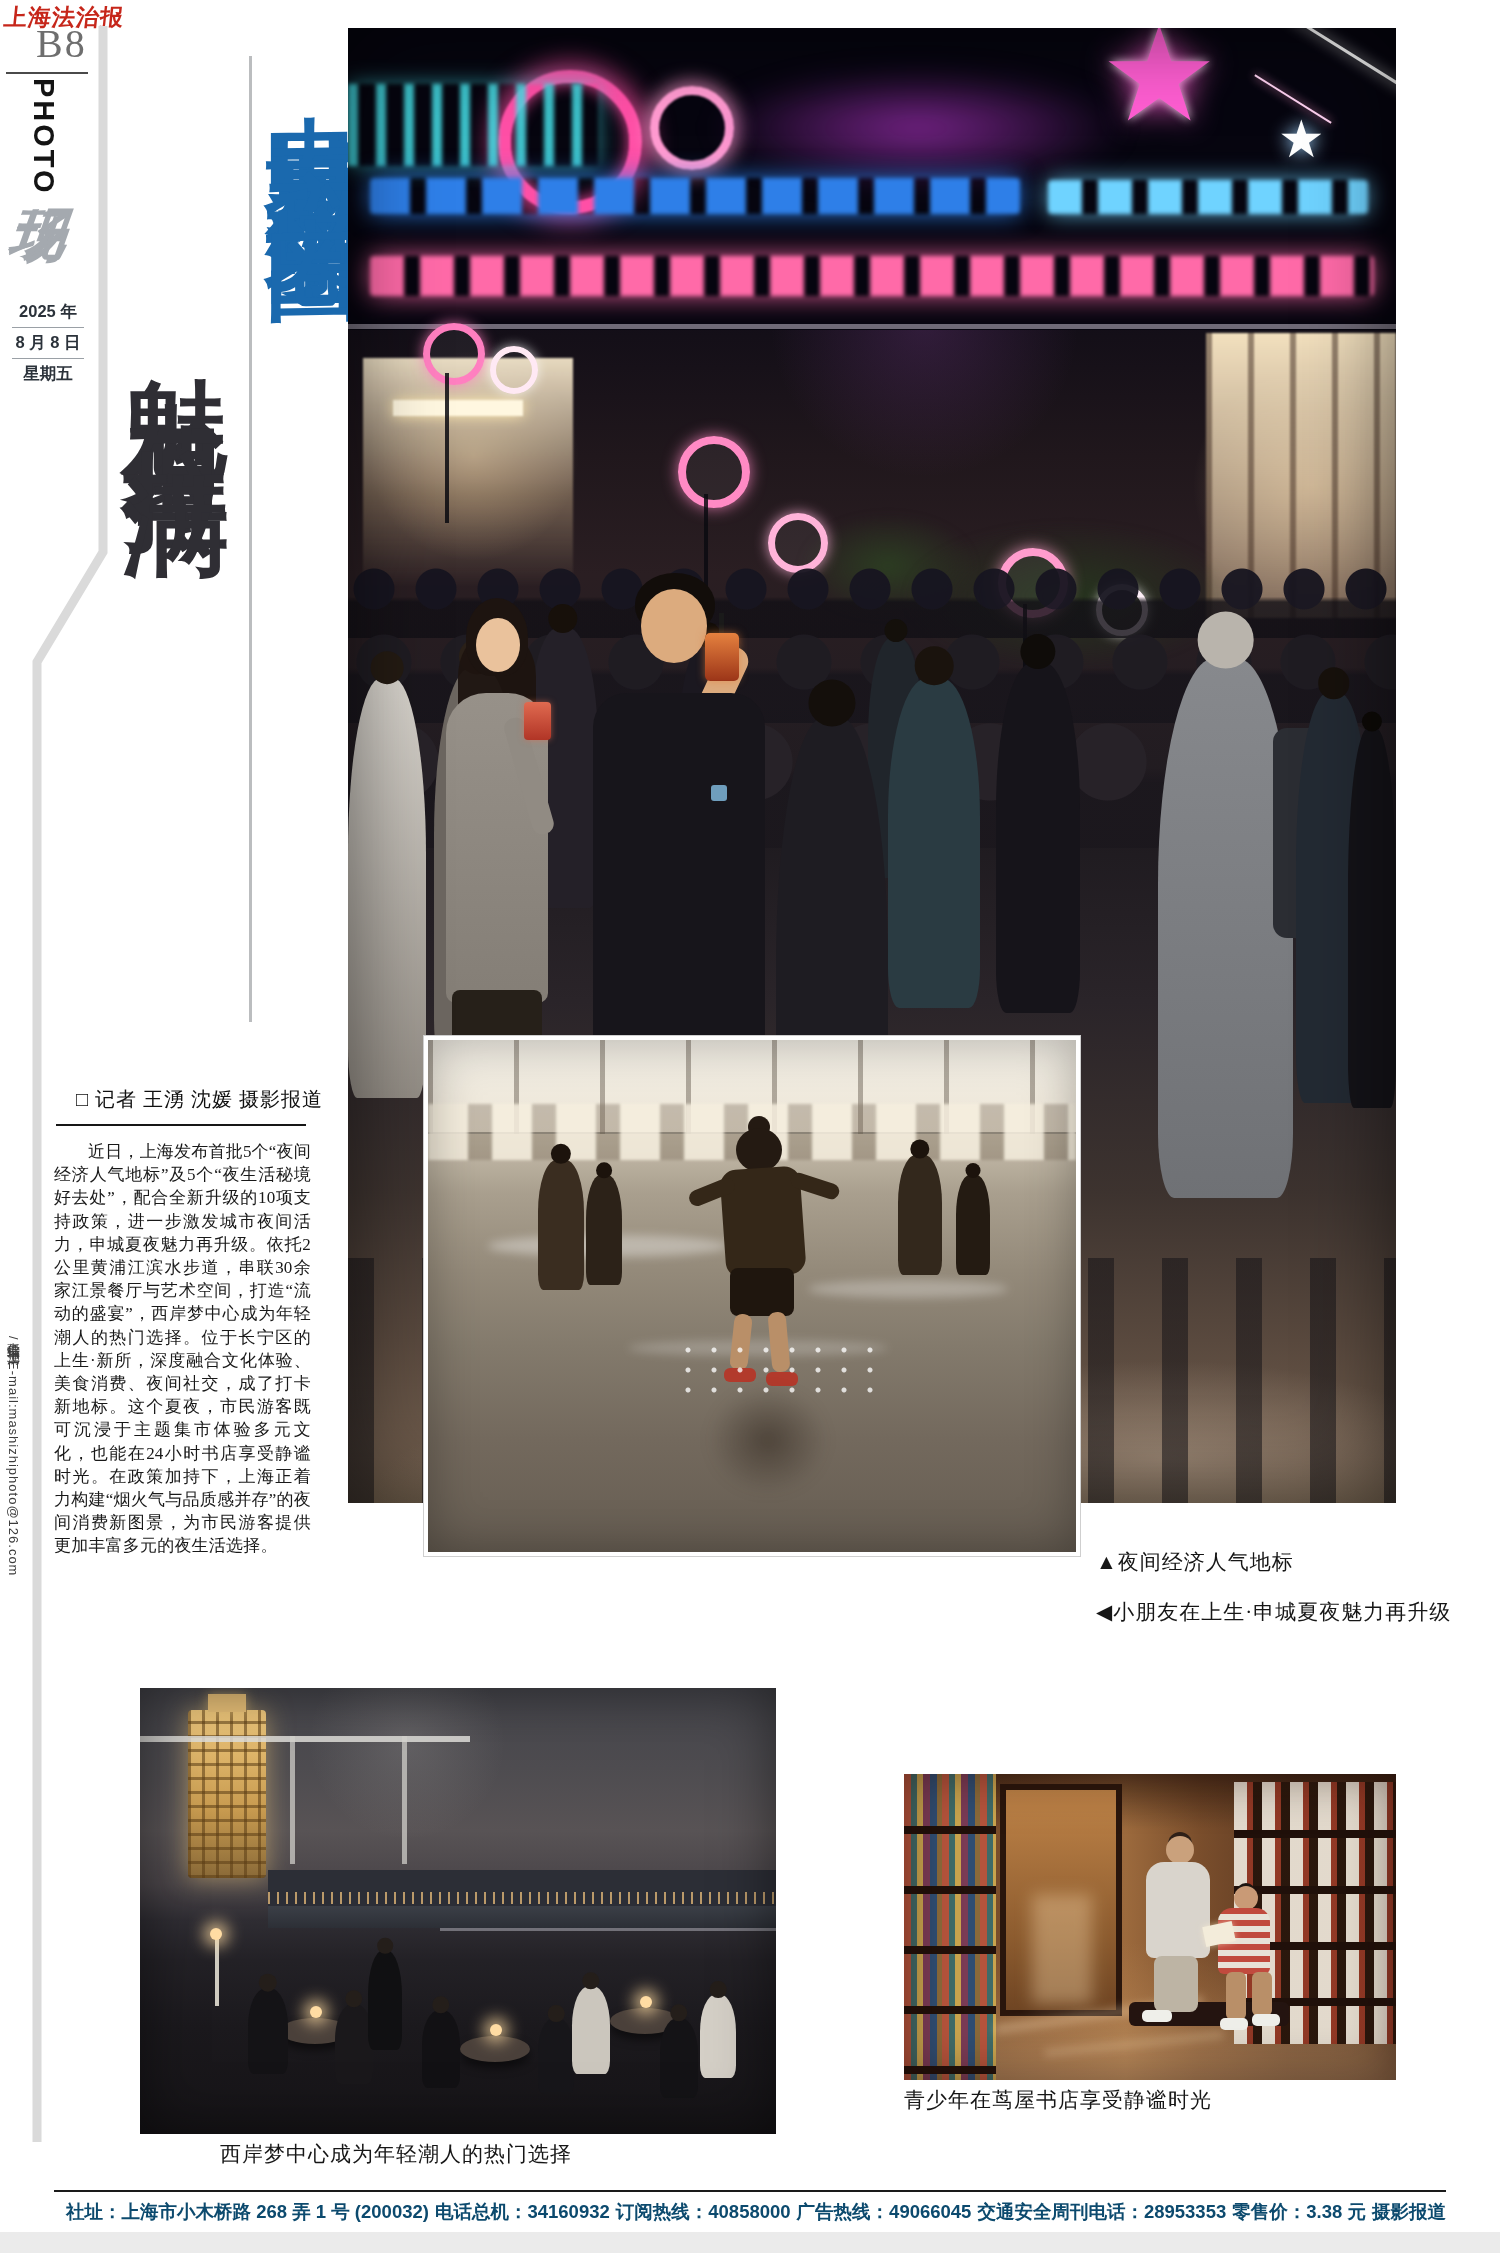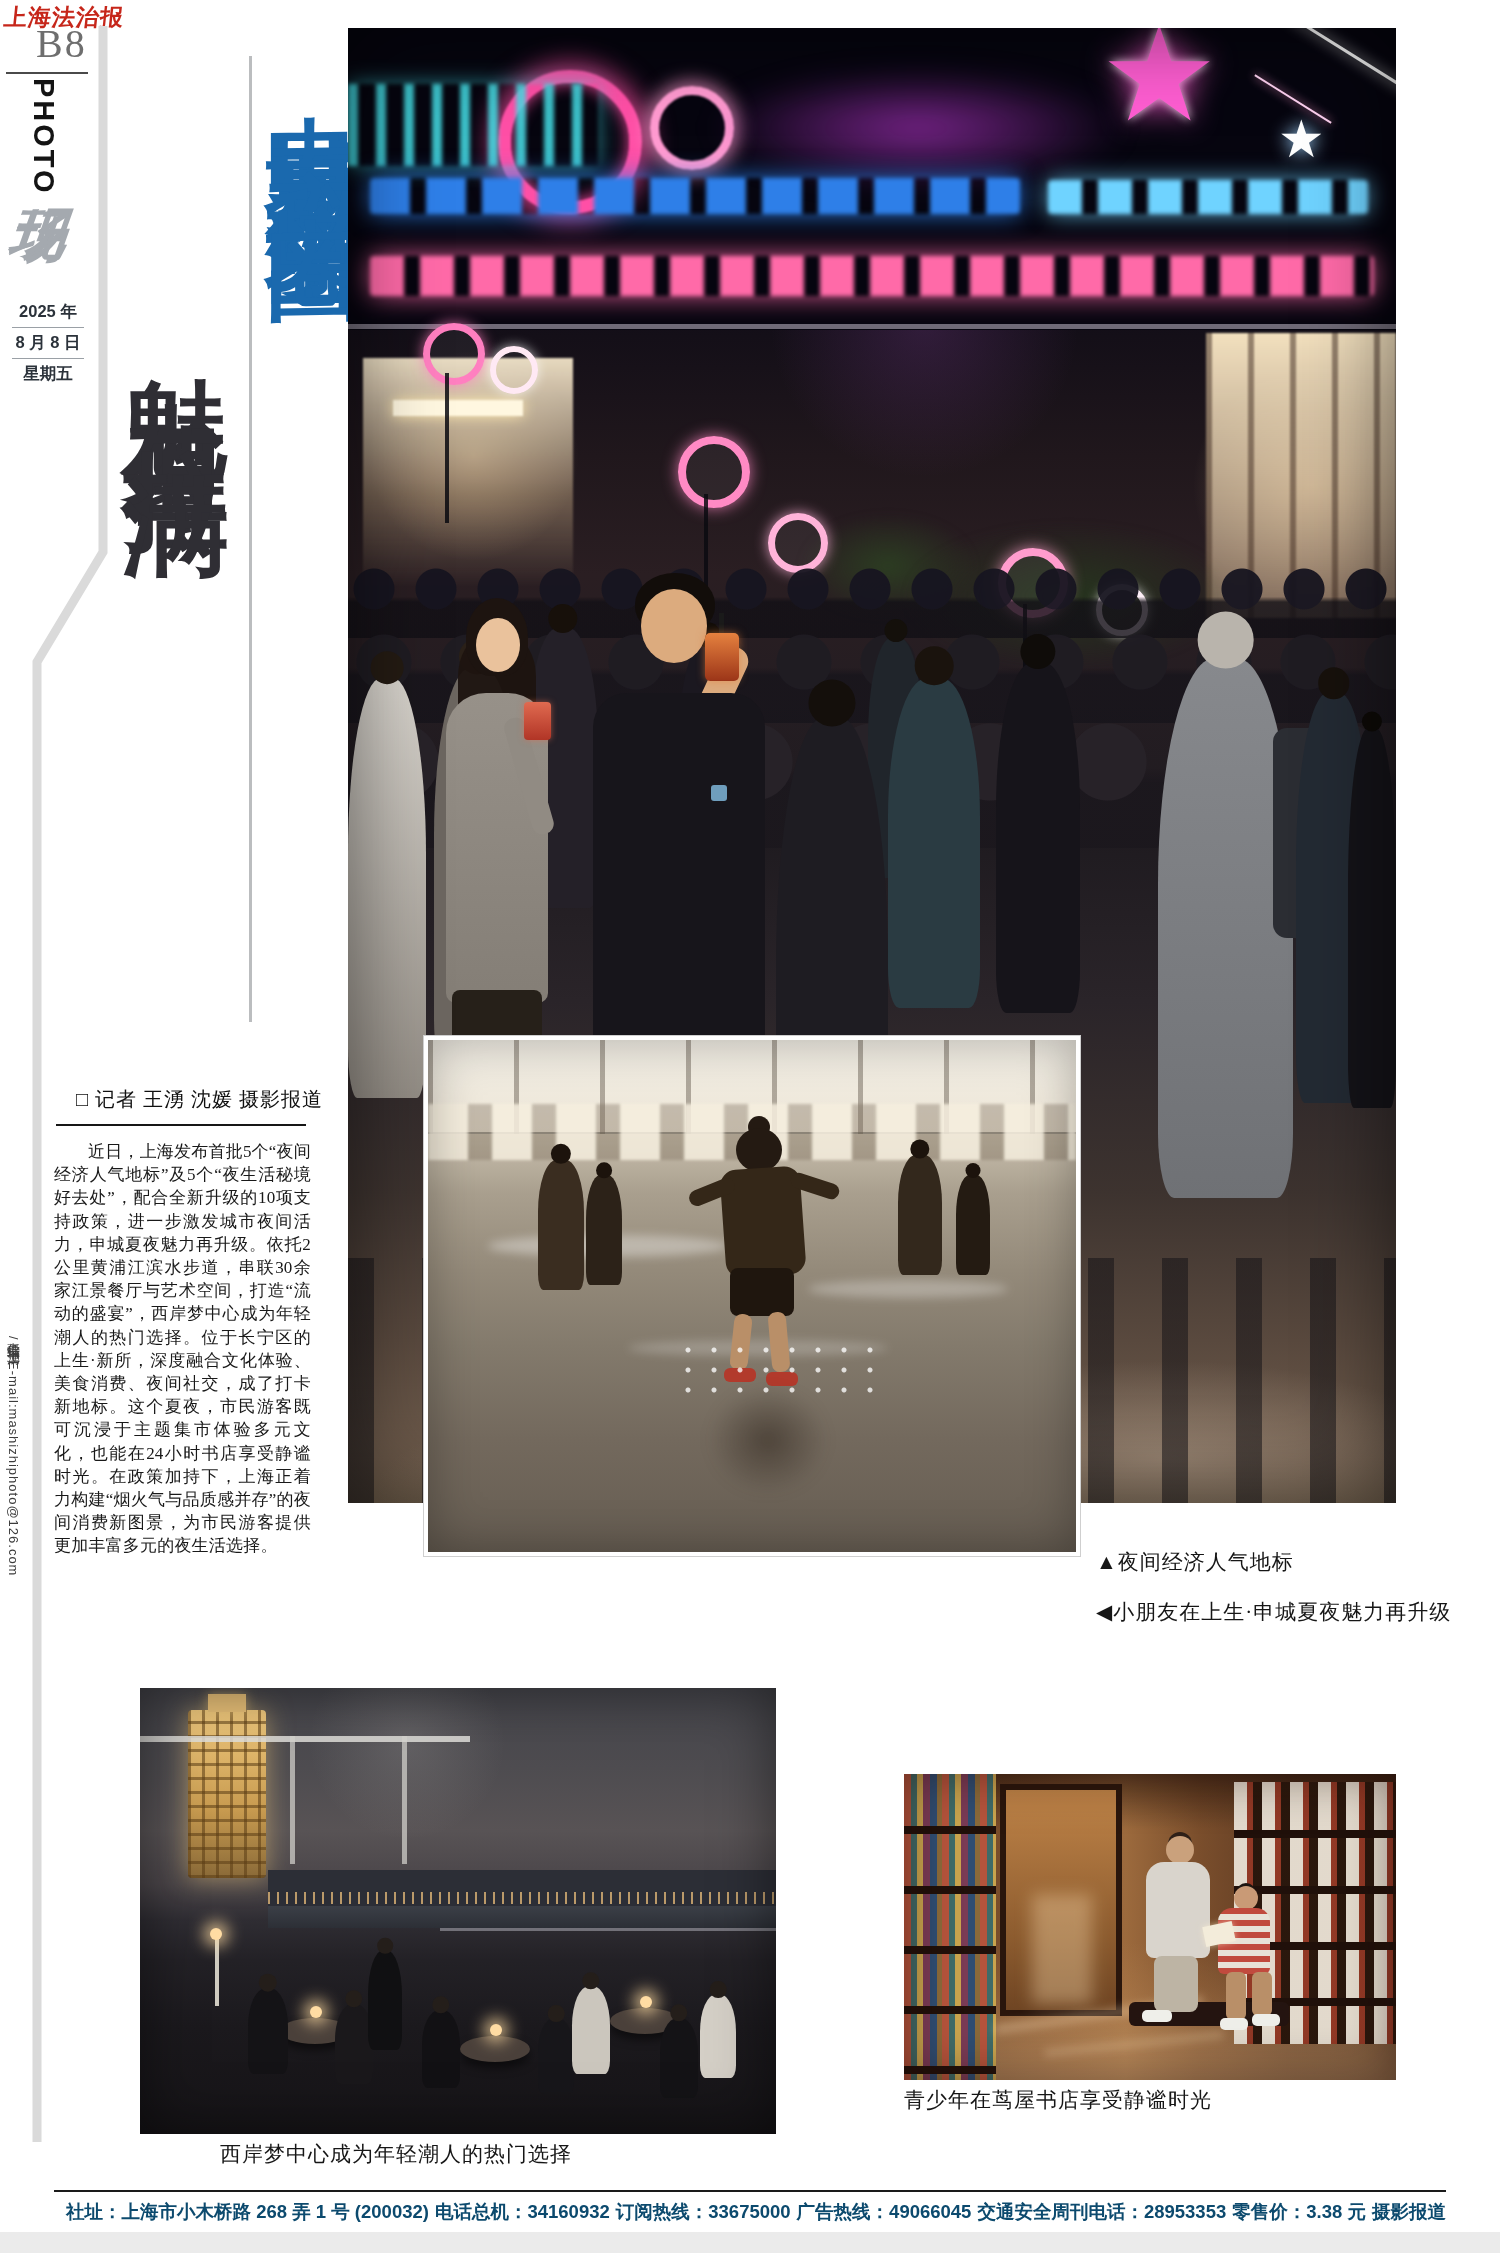--- a/index.html
+++ b/index.html
@@ -394,21 +394,21 @@
     <div class="vignette" style="box-shadow:inset 0 0 50px rgba(30,10,5,.5);"></div>
   </div>
 
   <div class="caption" style="left:904px;top:2086px;">青少年在茑屋书店享受静谧时光</div>
   <div class="caption" style="left:220px;top:2140px;">西岸梦中心成为年轻潮人的热门选择</div>
 
   <div class="footer-rule"></div>
   <div class="footer">
     <span>社址：上海市小木桥路 268 弄 1 号 (200032)</span>
     <span>电话总机：34160932</span>
-    <span>订阅热线：33675000</span>
+    <span>订阅热线：40858000</span>
     <span>广告热线：49066045</span>
     <span>交通安全周刊电话：28953353</span>
     <span>零售价：3.38 元</span>
     <span>摄影报道</span>
   </div>
   <div class="bottom-strip"></div>
 
 </div>
 
 </body></html>

